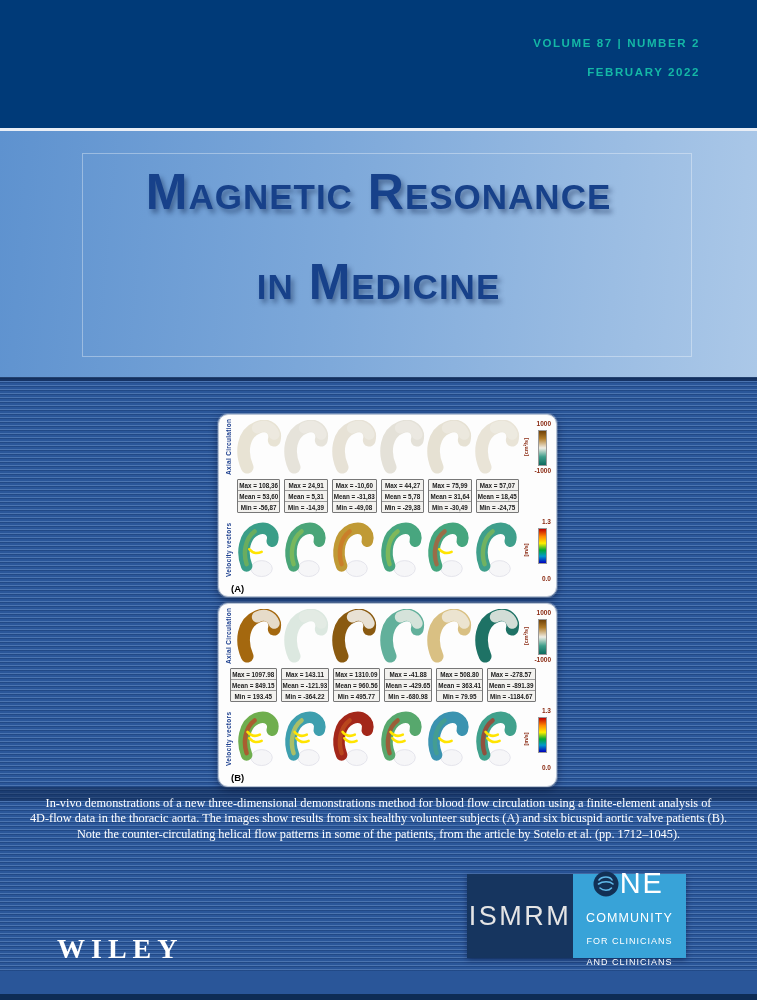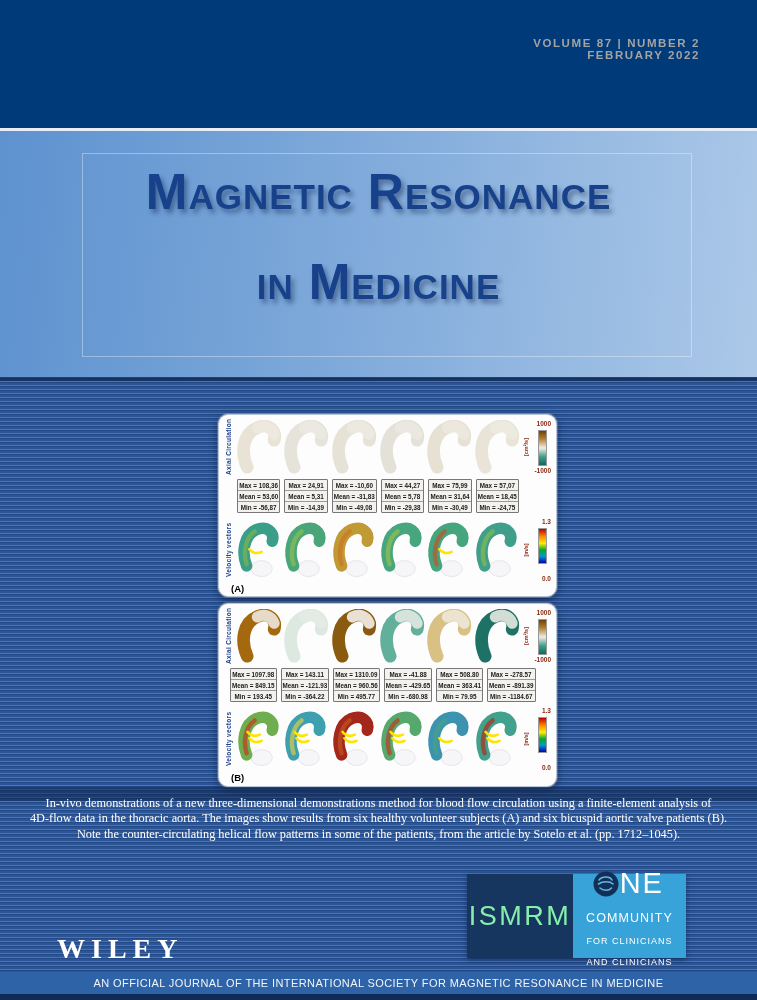--- a/index.html
+++ b/index.html
@@ -2,23 +2,23 @@
 <html style="--navy-header: #003a78; --masthead-left: #5e92cf; --masthead-right: #abc8e8; --title-blue: #17418a; --stripe-blue: #2a5699; --ismrm-navy: #16355f; --ismrm-sky: #38a3d8; --footer-bar-blue: #2e63a8; --footer-strip-navy: #0e2c55;"><head>
 <meta charset="utf-8">
 <style>
   html,body{margin:0;padding:0;background:#222;}
   #cover{position:relative;width:757px;height:1000px;overflow:hidden;
          font-family:"Liberation Sans",sans-serif;background:var(--stripe-blue,#2a5699);}
 
   
   .top-header{position:absolute;left:0;top:0;width:757px;height:128px;
               background:var(--navy-header,#003a78);}
-  .issue-block{position:absolute;top:37px;right:57px;text-align:right;color:#a3a3a3;}
+  .issue-block{position:absolute;top:37px;right:57px;text-align:right;color:#14b8a6;}
   .issue-line1{font-size:11.5px;font-weight:700;letter-spacing:1.6px;}
-  .issue-line2{font-size:11.5px;font-weight:700;letter-spacing:1.6px;margin-top:0;}
+  .issue-line2{font-size:11.5px;font-weight:700;letter-spacing:1.6px;margin-top:17px;}
   .white-rule{position:absolute;left:0;top:128px;width:757px;height:3px;background:#e9eef6;}
 
   
   .masthead{position:absolute;left:0;top:131px;width:757px;height:246px;
             background:linear-gradient(95deg,var(--masthead-left,#5e92cf) 0%,#7ea9da 45%,var(--masthead-right,#abc8e8) 100%);}
   .mast-frame{position:absolute;left:82px;top:22px;width:608px;height:202px;
               border:1px solid rgba(255,255,255,.35);}
   .mast-title{position:absolute;left:0;width:100%;text-align:center;
               font-variant:small-caps;font-weight:700;color:var(--title-blue,#17418a);
               letter-spacing:1px;text-shadow:3px 4px 5px rgba(12,32,70,.45);}
@@ -70,21 +70,21 @@
   .pletter{margin:-1px 0 0 10px;font-size:9.5px;font-weight:700;color:#000;}
 
   
   .caption{position:absolute;left:28px;top:419px;width:701px;text-align:center;color:#ffffff;
            font-family:"Liberation Serif",serif;font-size:12.3px;line-height:15.4px;}
 
   
   .ismrm{position:absolute;left:467px;top:497px;height:84px;display:flex;
          box-shadow:0 2px 6px rgba(0,10,40,.4);}
   .ismrm-left{width:106px;background:var(--ismrm-navy,#16355f);display:flex;align-items:center;justify-content:center;}
-  .ismrm-acronym{color:#86efac;font-size:27px;letter-spacing:2.5px;font-weight:400;}
+  .ismrm-acronym{color:#e5e5e5;font-size:27px;letter-spacing:2.5px;font-weight:400;}
   .ismrm-right{width:113px;background:var(--ismrm-sky,#38a3d8);display:flex;flex-direction:column;
                align-items:center;justify-content:center;color:#fff;padding-top:2px;box-sizing:border-box;}
   .one-row{position:relative;height:30px;line-height:30px;}
   .one-text{font-size:29px;font-weight:400;letter-spacing:2px;}
   .brain-svg{position:absolute;left:-2px;top:3px;}
   .community{font-size:12.5px;letter-spacing:1.1px;margin-top:13px;}
   .clinicians,.scientists{font-size:9px;letter-spacing:1px;margin-top:11px;}
   .wiley{position:absolute;left:57px;top:556px;color:#fff;font-family:"Liberation Serif",serif;
          font-size:28px;font-weight:600;letter-spacing:6px;}
 
@@ -442,18 +442,15 @@
         </div>
         <div class="community">COMMUNITY</div>
         <div class="clinicians">FOR CLINICIANS</div>
         <div class="scientists">AND CLINICIANS</div>
       </div>
     </div>
 
     <div class="wiley">WILEY</div>
   </div>
 
-  <div class="official-bar">
-    <span class="official-text">AN OFFICIAL JOURNAL OF THE INTERNATIONAL SOCIETY FOR MAGNETIC RESONANCE IN MEDICINE</span>
-  </div>
   <div class="bottom-strip"></div>
 
 </div>
 
 </body></html>

